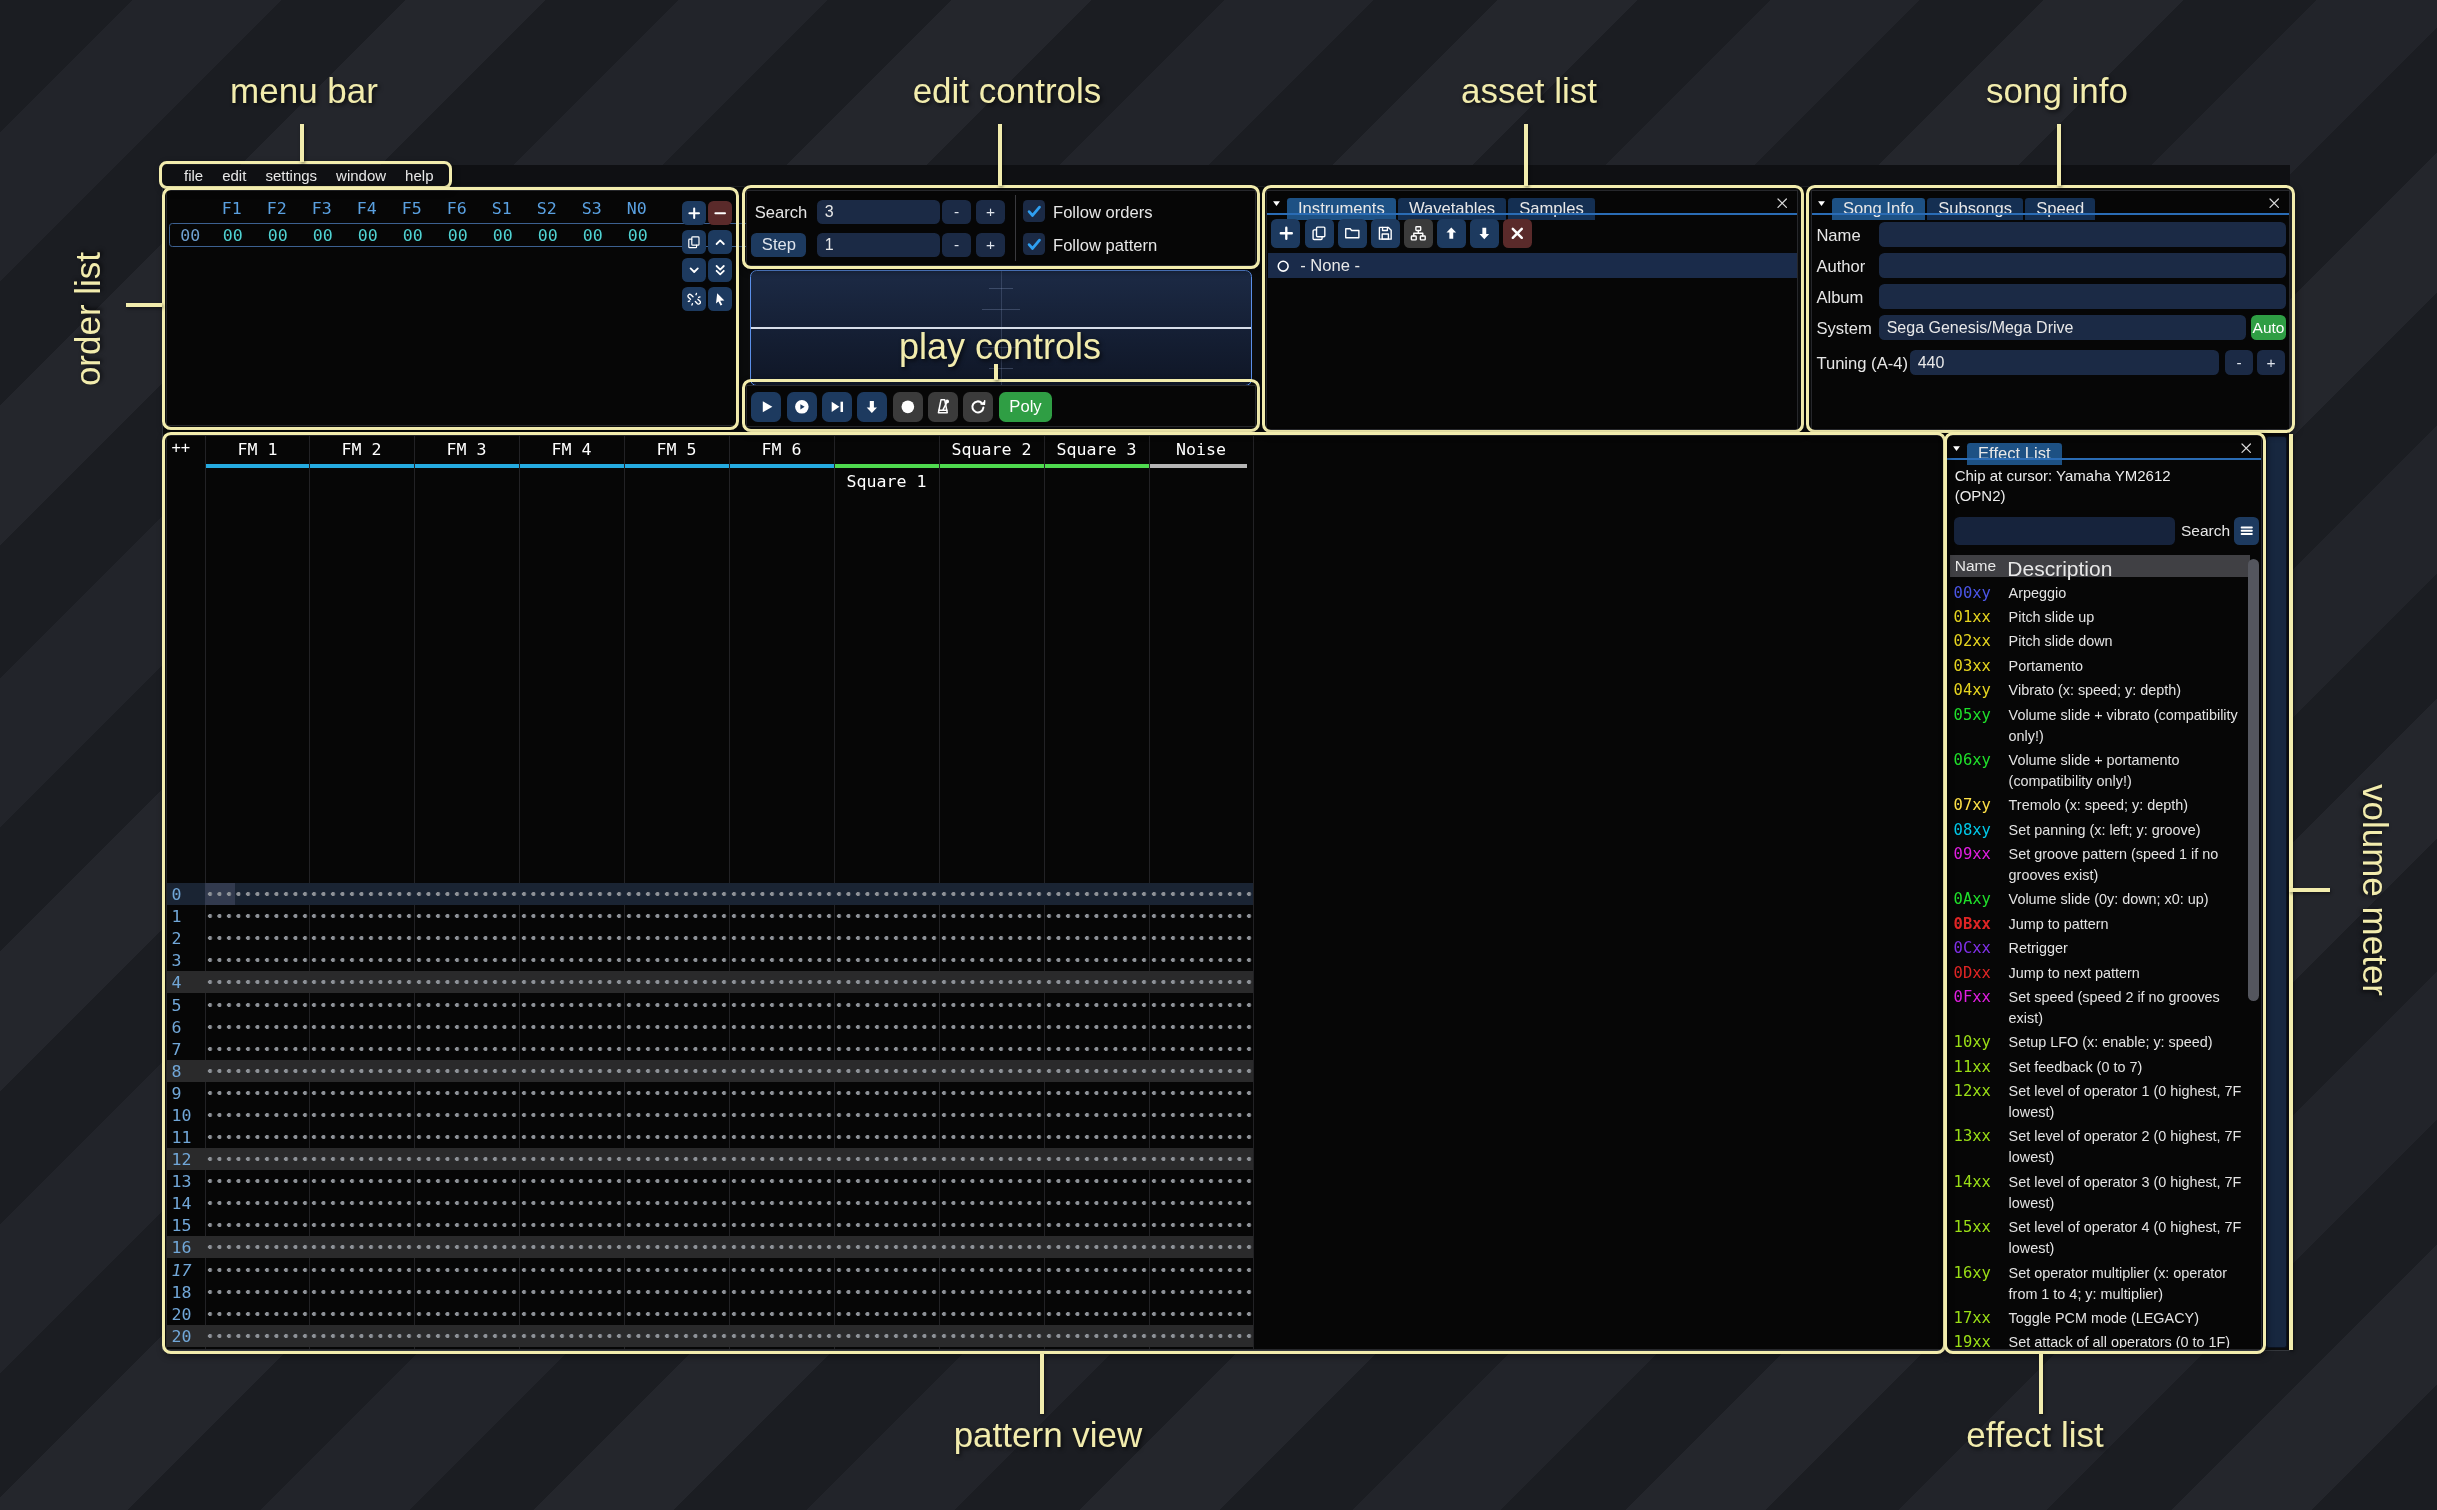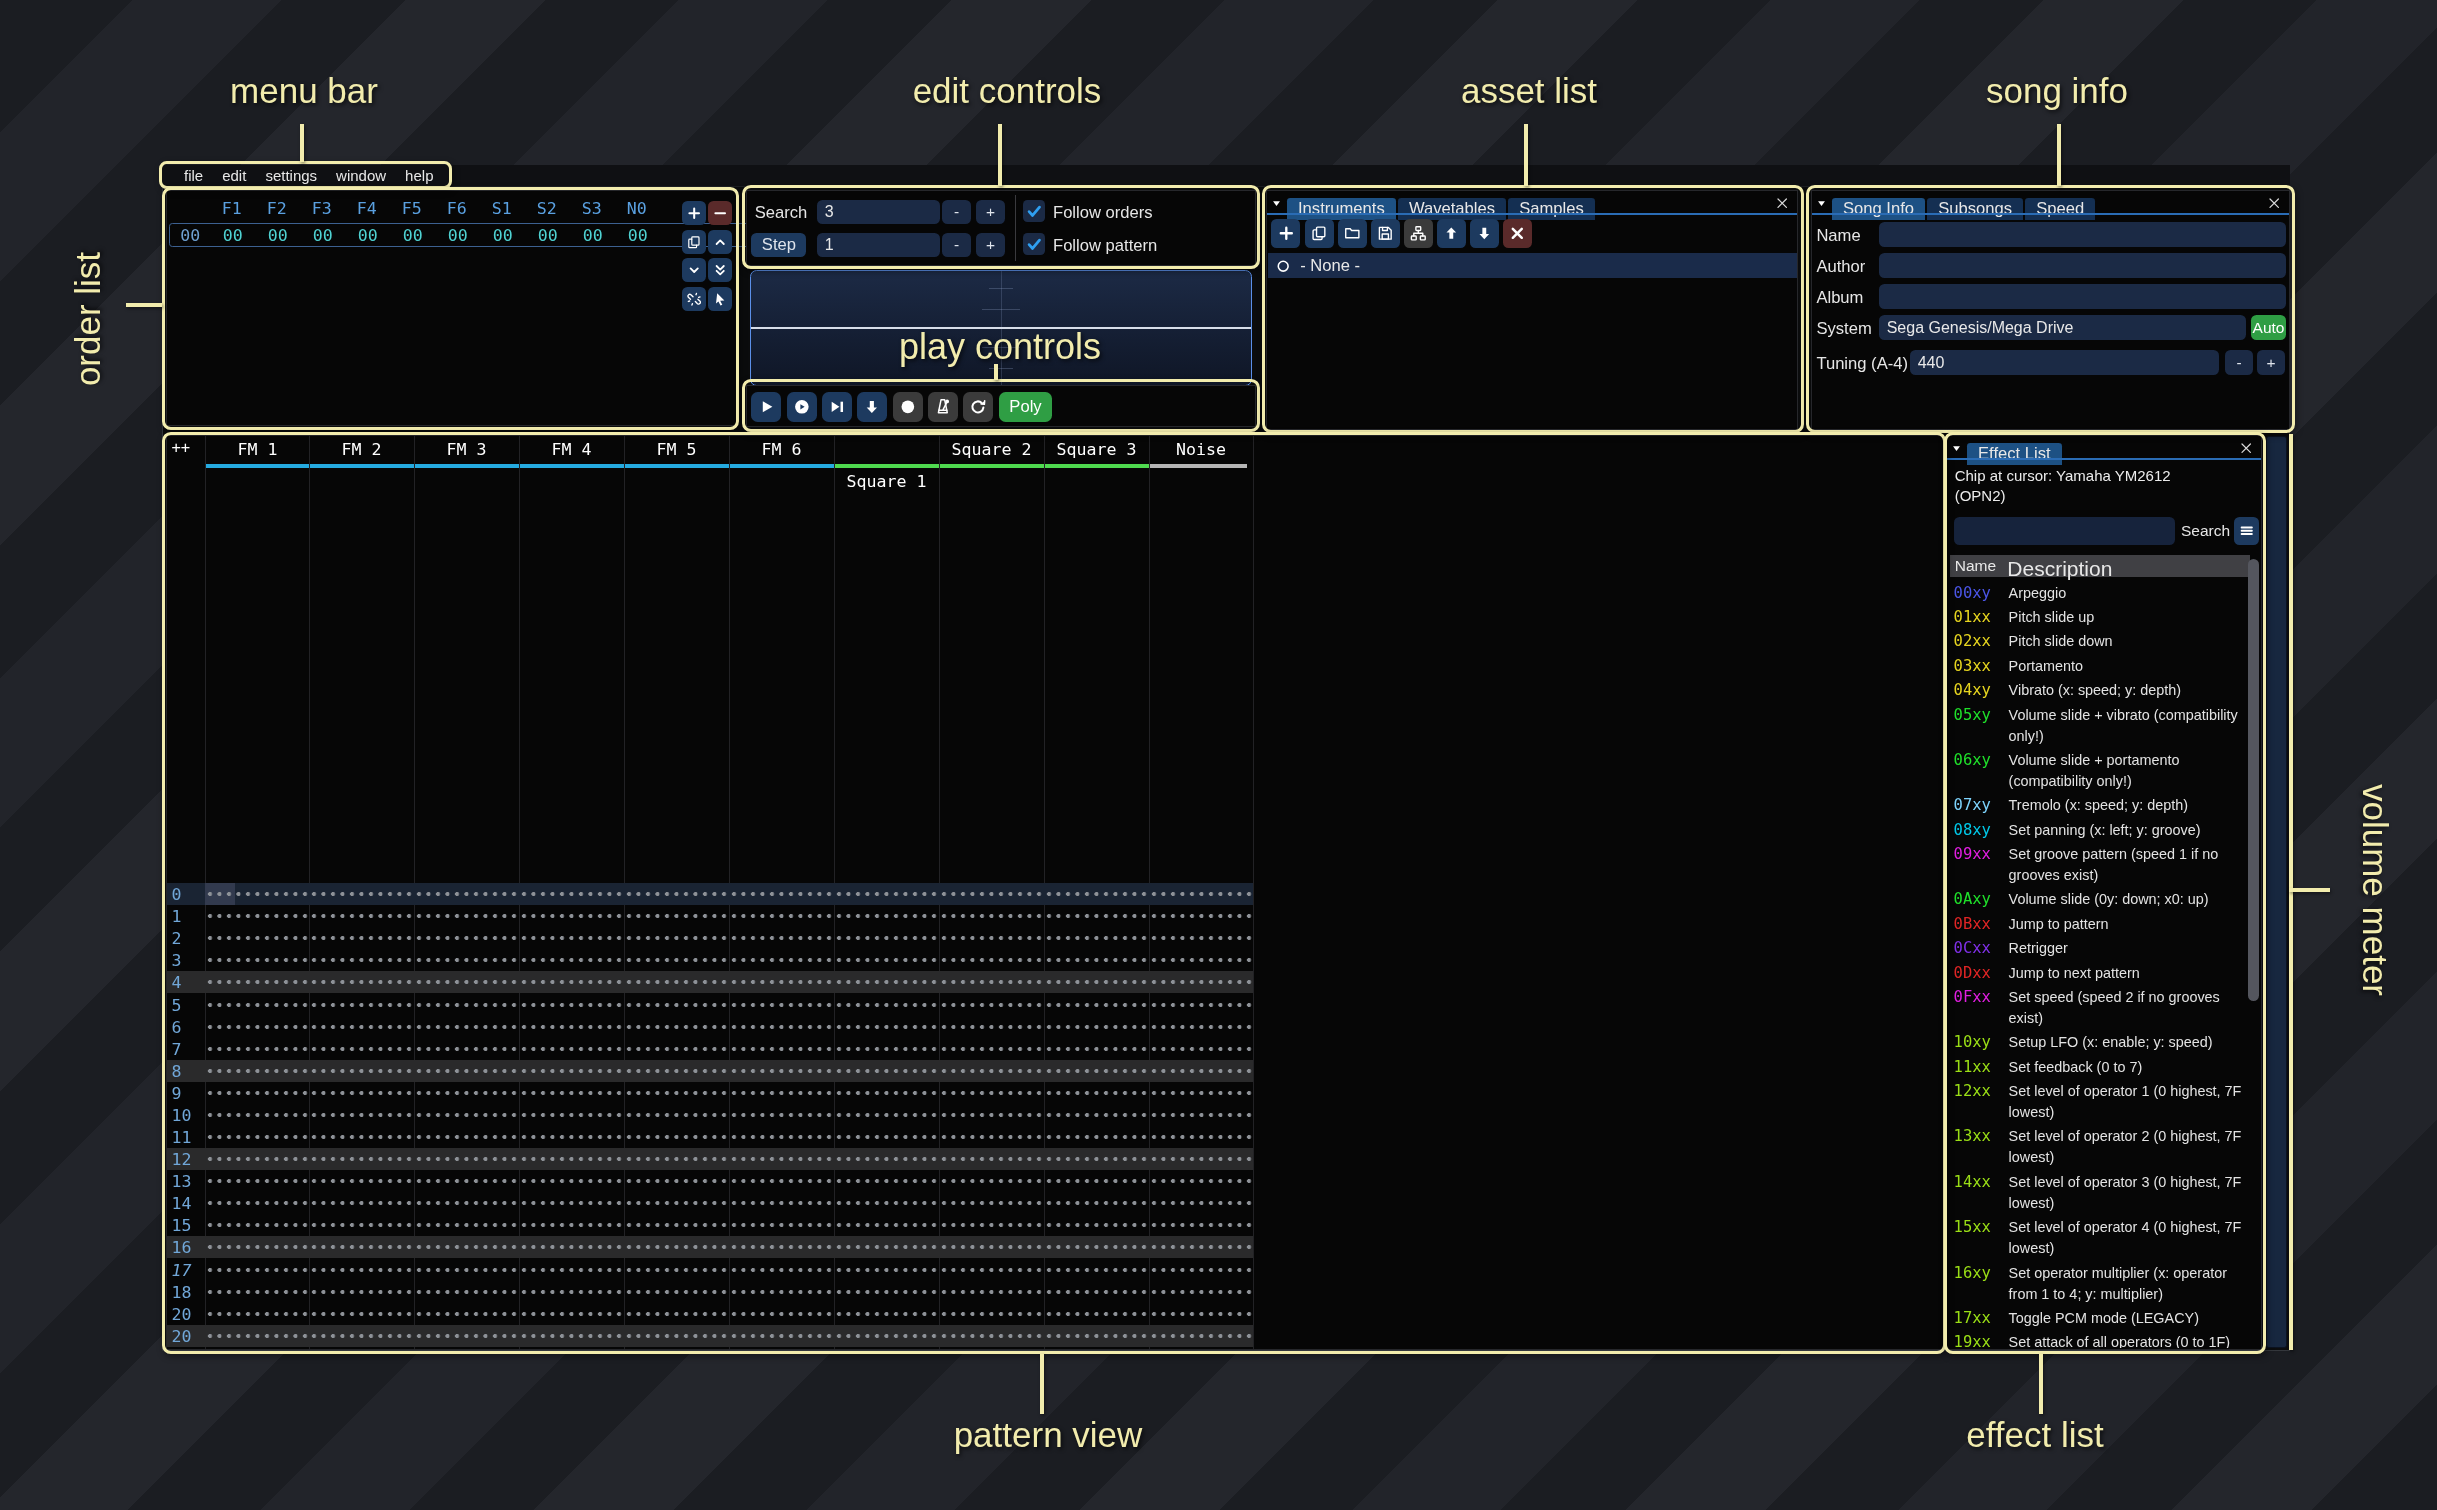--- a/index.html
+++ b/index.html
@@ -750,37 +750,37 @@
       </div>
       <div class="fx-row">
         <div class="fx-code" style="color: rgb(31, 224, 42);">05xy</div>
         <div class="fx-desc">Volume slide + vibrato (compatibility only!)</div>
       </div>
       <div class="fx-row">
         <div class="fx-code" style="color: rgb(31, 224, 42);">06xy</div>
         <div class="fx-desc">Volume slide + portamento (compatibility only!)</div>
       </div>
       <div class="fx-row">
-        <div class="fx-code" style="color: #7dd3fc;">07xy</div>
+        <div class="fx-code" style="color: #fde047;">07xy</div>
         <div class="fx-desc">Tremolo (x: speed; y: depth)</div>
       </div>
       <div class="fx-row">
         <div class="fx-code" style="color: rgb(0, 200, 232);">08xy</div>
         <div class="fx-desc">Set panning (x: left; y: groove)</div>
       </div>
       <div class="fx-row">
         <div class="fx-code" style="color: rgb(224, 30, 224);">09xx</div>
         <div class="fx-desc">Set groove pattern (speed 1 if no grooves exist)</div>
       </div>
       <div class="fx-row">
         <div class="fx-code" style="color: rgb(31, 224, 42);">0Axy</div>
         <div class="fx-desc">Volume slide (0y: down; x0: up)</div>
       </div>
       <div class="fx-row">
-        <div class="fx-code" style="color: rgb(224, 37, 37);">0Bxx</div>
+        <div class="fx-code" style="color: rgb(224, 37, 37); font-weight: bold;">0Bxx</div>
         <div class="fx-desc">Jump to pattern</div>
       </div>
       <div class="fx-row">
         <div class="fx-code" style="color: rgb(128, 48, 232);">0Cxx</div>
         <div class="fx-desc">Retrigger</div>
       </div>
       <div class="fx-row">
         <div class="fx-code" style="color: rgb(224, 37, 37);">0Dxx</div>
         <div class="fx-desc">Jump to next pattern</div>
       </div>

